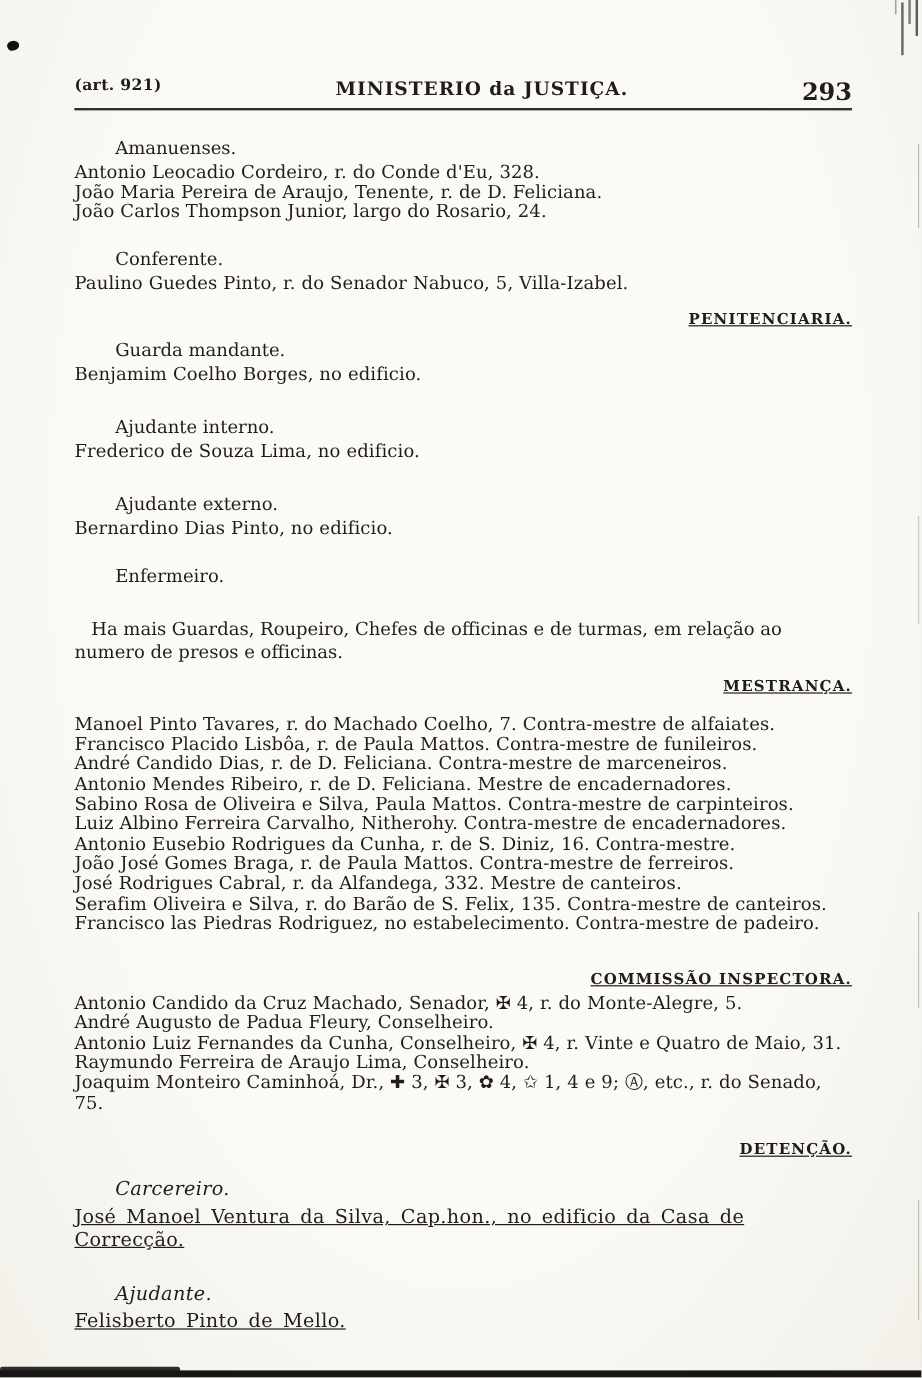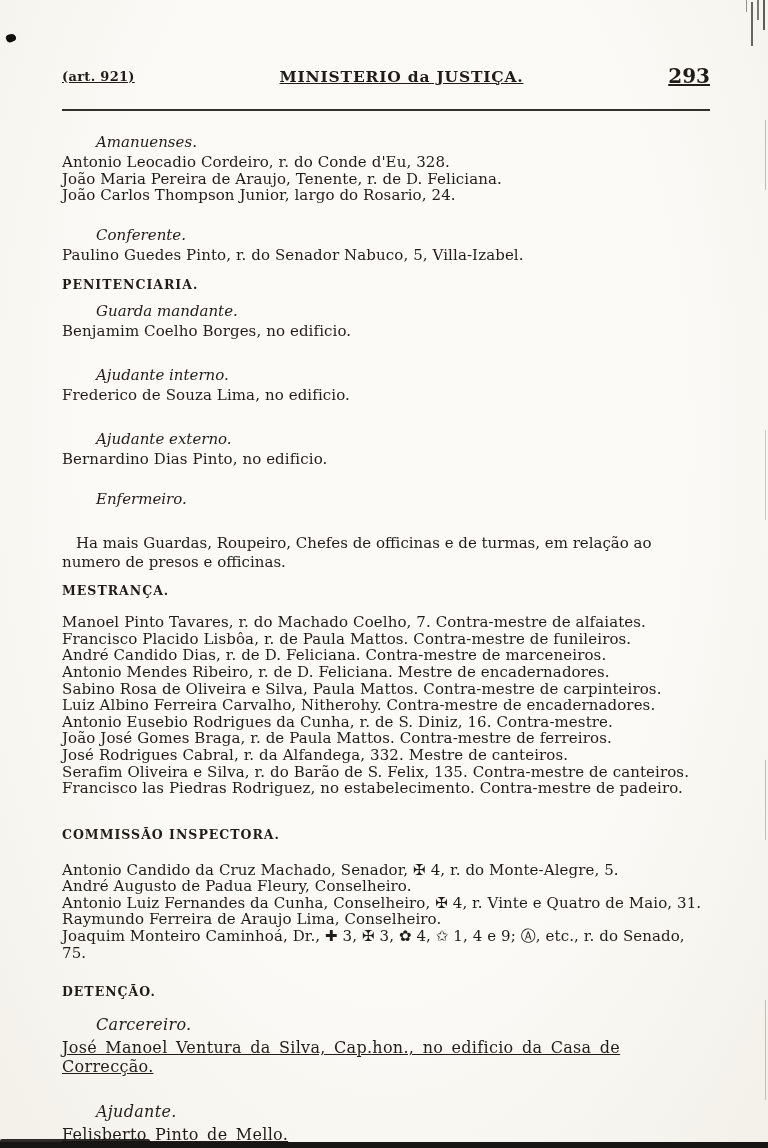--- a/index.html
+++ b/index.html
@@ -7,39 +7,39 @@
   body { background:#e8e6e0; }
   .page {
     position:relative; width:768px; height:1148px; overflow:hidden;
     background: radial-gradient(ellipse at 50% 38%, #fbfaf6 55%, #f2f0e9 100%);
     font-family:"DejaVu Serif","Liberation Serif",serif;
     color:#201d19;
   }
   .content { padding:64px 58px 0 62px; }
 
   
-  .header { display:flex; align-items:center; border-bottom:2px solid #32302b; padding-bottom:21px;text-decoration:underline; }
+  .header { display:flex; align-items:flex-start; border-bottom:2px solid #32302b; padding-bottom:2px; }
   .art { font-size:13px; font-weight:bold; letter-spacing:0.3px; }
   .title { flex:1; text-align:center; font-size:15.5px; font-weight:bold; letter-spacing:0.8px; }
   .pagenum { font-size:20px; font-weight:bold; }
 
   
-  .h-ital { font-style:italic; font-size:15px; margin-left:34px; margin-bottom:3px; }
+  .h-ital { font-size:15px; margin-left:34px; margin-bottom:3px; }
   .h-ital-lg { font-style:italic; font-size:16px; margin-left:34px; margin-bottom:4px; letter-spacing:0.3px; }
-  .sec-head { text-align:left; font-weight:bold; font-size:12.5px; letter-spacing:1px; }
+  .sec-head { text-align:right; font-weight:bold; font-size:12.5px; letter-spacing:1px;text-decoration:underline; }
 
   
   .entry { font-size:15px; line-height:16.6px; letter-spacing:0.1px; }
   .entry-lg { font-size:16px; line-height:19px; word-spacing:3px; letter-spacing:0.3px;text-decoration:underline; }
   .note { font-size:15px; line-height:18.5px; text-indent:14px; }
 
   
   .mt10{margin-top:10px} .mt12{margin-top:12px} .mt14{margin-top:14px}
   .mt16{margin-top:16px} .mt22{margin-top:22px} .mt26{margin-top:26px}
-  .mt28{margin-top:23px} .mt30{margin-top:30px} .mb4{margin-bottom:16px} .mb5{margin-bottom:20px}
+  .mt28{margin-top:23px} .mt30{margin-top:30px} .mb4{margin-bottom:16px} .mb5{margin-bottom:5px}
 
   
   .speck { position:absolute; left:6px; top:34px; width:10px; height:8px;
     background:#12100e; border-radius:45% 60% 50% 50%; transform:rotate(-20deg); }
   .mark { position:absolute; background:#2b2a27; }
   .m1 { right:3px;  top:0;     width:2px; height:30px; opacity:.75; }
   .m2 { right:9px;  top:0;     width:2px; height:20px; opacity:.6; }
   .m3 { right:15px; top:2px;   width:2px; height:44px; opacity:.7; }
   .m4 { right:21px; top:0;     width:1px; height:12px; opacity:.5; }
   .m5 { right:2px;  top:120px; width:1px; height:70px; opacity:.28; }

